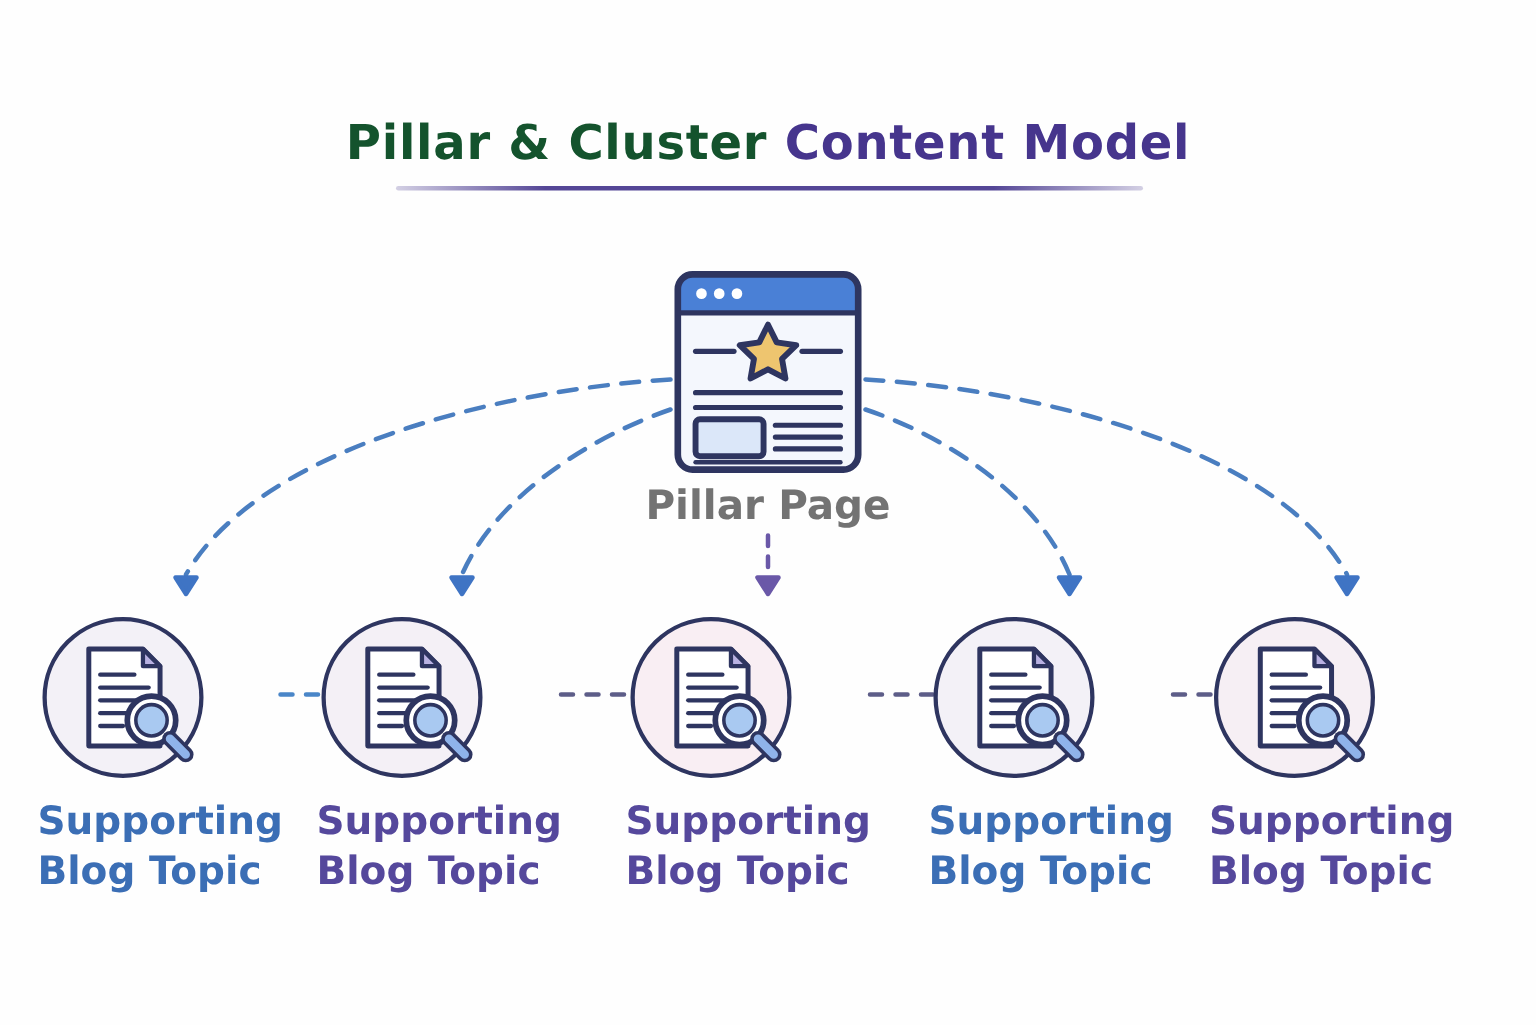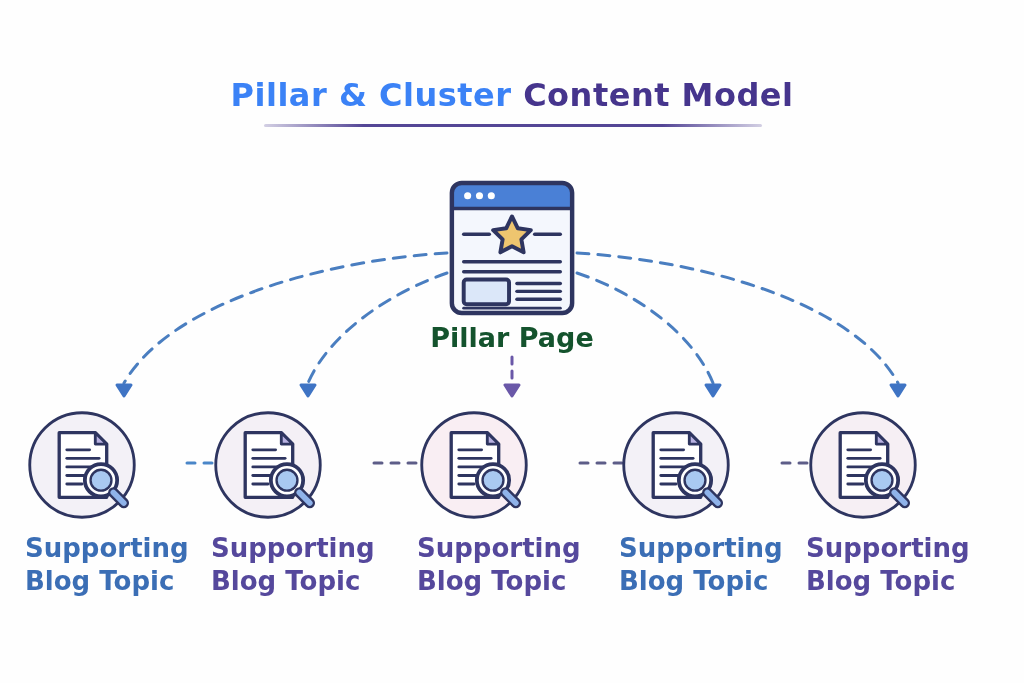--- a/index.html
+++ b/index.html
@@ -44,21 +44,21 @@
   .n2{left:417px;top:408px;}
   .n3{left:619px;top:408px;}
   .n4{left:806px;top:408px;}
 </style>
 </head>
 <body>
 
 <div class="stage">
 
   <div class="title">
-    <span style="color: #3b82f6;">Pillar &amp; Cluster </span><span style="color: rgb(70, 53, 141); text-align: center;">Content Model</span>
+    <span style="color: #14532d;">Pillar &amp; Cluster </span><span style="color: rgb(70, 53, 141); text-align: center;">Content Model</span>
   </div>
   <div class="title-underline"></div>
 
   <svg class="connectors" viewBox="0 0 1024 683" xmlns="http://www.w3.org/2000/svg">
 
     <path d="M 447 253 C 330 260 172 300 124 383" fill="none" stroke="#4a7ec0" stroke-width="3" stroke-dasharray="12 9" stroke-linecap="round"></path>
     <path d="M 447 273 C 392 292 330 332 308 383" fill="none" stroke="#4a7ec0" stroke-width="3" stroke-dasharray="12 9" stroke-linecap="round"></path>
     <path d="M 577 273 C 634 292 692 332 713 383" fill="none" stroke="#4a7ec0" stroke-width="3" stroke-dasharray="12 9" stroke-linecap="round"></path>
     <path d="M 577 253 C 696 260 852 300 898 383" fill="none" stroke="#4a7ec0" stroke-width="3" stroke-dasharray="12 9" stroke-linecap="round"></path>
 
@@ -95,21 +95,21 @@
     <line x1="88" y1="56" x2="114" y2="56" stroke="#2e3560" stroke-width="3.5" stroke-linecap="round"></line>
     <path d="M 65 38 L 70.9 50 L 84.1 51.9 L 74.5 61.2 L 76.8 74.4 L 65 68.2 L 53.2 74.4 L 55.5 61.2 L 45.9 51.9 L 59.1 50 Z" fill="#eec56f" stroke="#2e3560" stroke-width="4" stroke-linejoin="round"></path>
     <line x1="16" y1="84" x2="114" y2="84" stroke="#2e3560" stroke-width="3.5" stroke-linecap="round"></line>
     <line x1="16" y1="94" x2="114" y2="94" stroke="#2e3560" stroke-width="3.5" stroke-linecap="round"></line>
     <rect x="16" y="102" width="46" height="25" rx="3" fill="#dbe7f9" stroke="#2e3560" stroke-width="4"></rect>
     <line x1="70" y1="106" x2="114" y2="106" stroke="#2e3560" stroke-width="3.5" stroke-linecap="round"></line>
     <line x1="70" y1="114" x2="114" y2="114" stroke="#2e3560" stroke-width="3.5" stroke-linecap="round"></line>
     <line x1="70" y1="122" x2="114" y2="122" stroke="#2e3560" stroke-width="3.5" stroke-linecap="round"></line>
     <line x1="16" y1="131" x2="114" y2="131" stroke="#2e3560" stroke-width="3" stroke-linecap="round"></line>
   </svg>
-  <div class="pillar-label" style="color: #14532d;">Pillar Page</div>
+  <div class="pillar-label" style="color: #737373;">Pillar Page</div>
 
   <div class="node n0">
     <svg class="circle-icon" viewBox="0 0 120 120" xmlns="http://www.w3.org/2000/svg">
       <circle cx="60" cy="60" r="55" stroke="#2e3560" stroke-width="3" fill="#f3f1f7"></circle>
       <path d="M 36 26 L 74 26 L 86 38 L 86 94 L 36 94 Z" fill="#ffffff" stroke="#2e3560" stroke-width="3.5" stroke-linejoin="round"></path>
       <path d="M 74 26 L 86 38 L 74 38 Z" fill="#b9b2e2" stroke="#2e3560" stroke-width="3" stroke-linejoin="round"></path>
       <line x1="44" y1="44" x2="68" y2="44" stroke="#2e3560" stroke-width="3" stroke-linecap="round"></line>
       <line x1="44" y1="53" x2="78" y2="53" stroke="#2e3560" stroke-width="3" stroke-linecap="round"></line>
       <line x1="44" y1="62" x2="78" y2="62" stroke="#2e3560" stroke-width="3" stroke-linecap="round"></line>
       <line x1="44" y1="71" x2="64" y2="71" stroke="#2e3560" stroke-width="3" stroke-linecap="round"></line>

